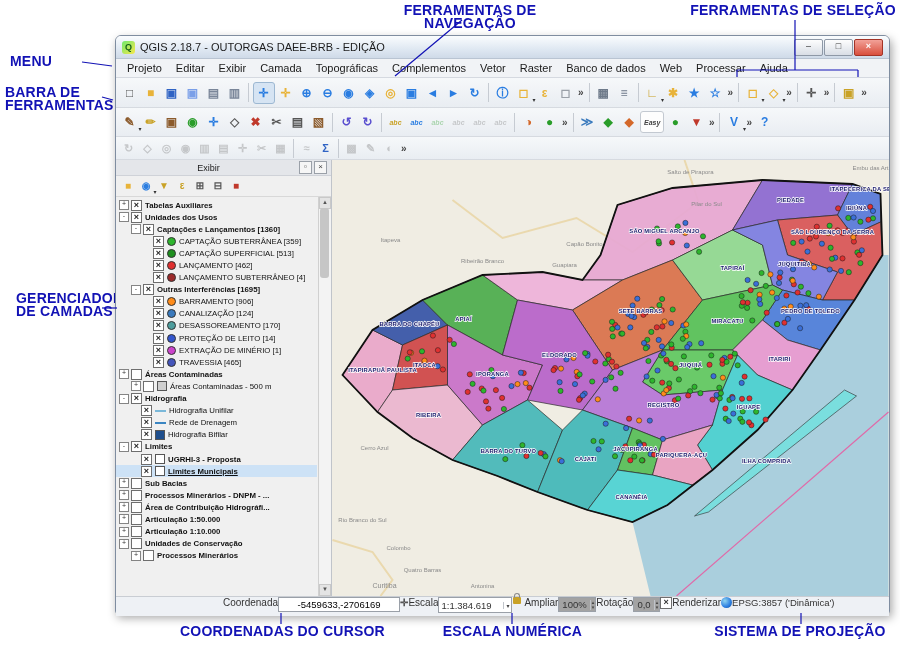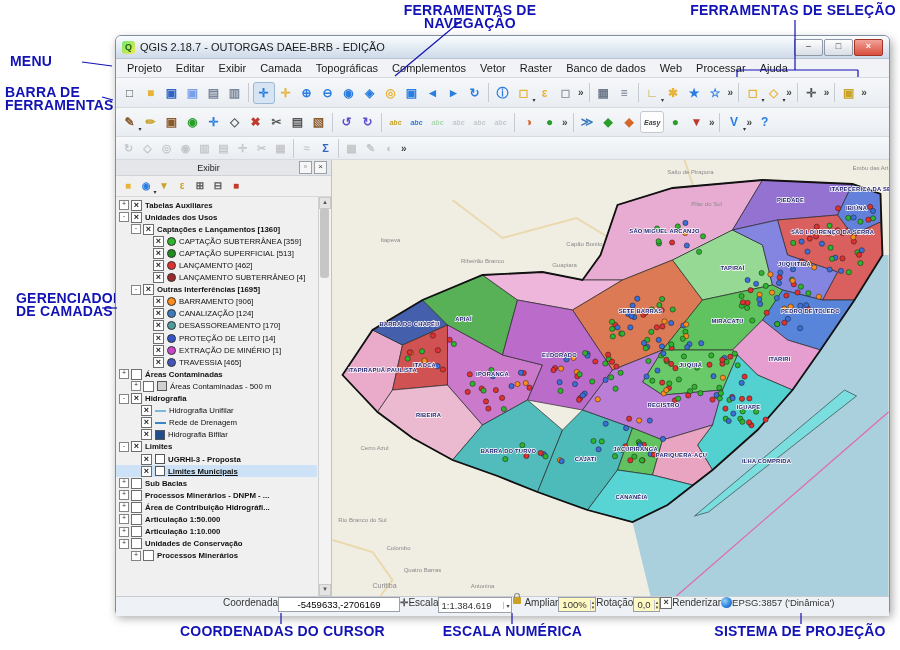--- a/index.html
+++ b/index.html
@@ -67,21 +67,21 @@
   .map{flex:1;position:relative;background:#f0ede3;}
   .map svg{position:absolute;left:0;top:0;}
   svg text{font-family:"Liberation Sans",sans-serif;}
 
   
   .statusbar{height:19px;background:#eef1f5;border-top:1px solid #c9cdd3;display:flex;align-items:flex-start;font-size:10px;color:#333;padding:0 4px 0 107px;gap:0;white-space:nowrap;}
   .sb-input{width:120px;height:13px;border:1px solid #9aa0a8;background:#fff;font-size:9.5px;text-align:center;font-family:"Liberation Sans",sans-serif;padding:0;}
   .sb-combo{width:72px;height:14px;border:1px solid #9aa0a8;background:#fff;display:flex;align-items:center;}
   .sb-combo .val{flex:1;font-size:9.5px;padding:0 2px;}
   .sb-combo .car{border-left:1px solid #c0c4ca;font-size:6px;padding:0 2px;color:#444;}
-  .spin{display:flex;align-items:center;border:1px solid #9aa0a8;background:#fef9c3;height:13px;}
+  .spin{display:flex;align-items:center;border:1px solid #9aa0a8;background:#a3a3a3;height:13px;}
   .spin .val{padding:0 3px;font-size:9.5px;}
   .spin .arrows{display:flex;flex-direction:column;font-size:5px;line-height:5px;color:#444;border-left:1px solid #c0c4ca;padding:0 1px;}
   .lock{width:8px;height:7px;background:#c9a227;border-radius:1px;position:relative;margin:0 3px 0 1px;flex:none;}
   .lock:before{content:"";position:absolute;top:-4px;left:1px;width:4px;height:4px;border:1.5px solid #8a8a8a;border-bottom:none;border-radius:3px 3px 0 0;}
   .sbcb{width:10px;height:10px;border:1px solid #6e6e6e;background:#fff;font-size:9px;line-height:9px;text-align:center;font-weight:bold;}
   .globe{width:11px;height:11px;border-radius:50%;background:radial-gradient(circle at 35% 35%,#8fd4f0,#2a7de1 60%,#174e8e);flex:none;}
   .sb-micon{font-size:10px;color:#555;font-weight:bold;}
 </style>
 </head>
 <body>

